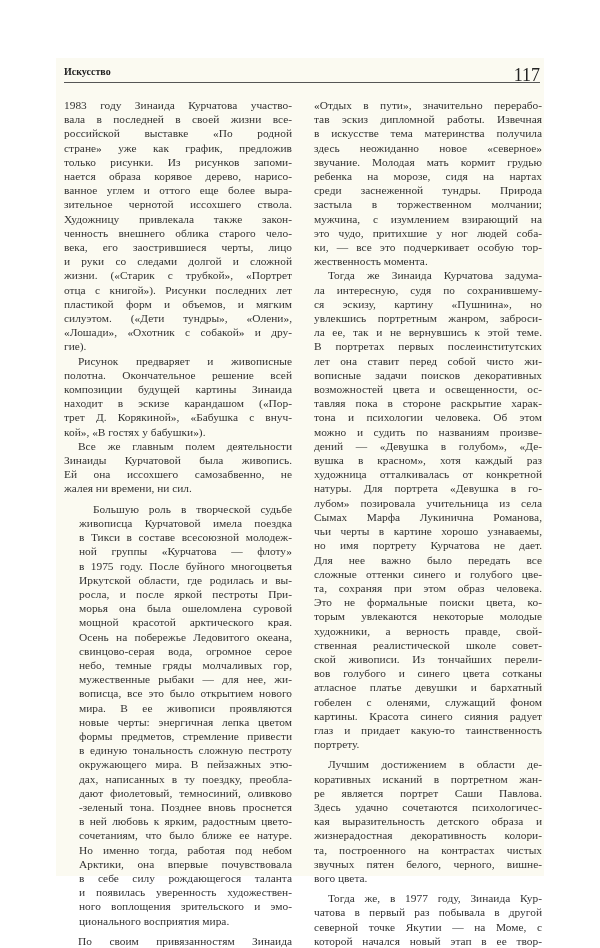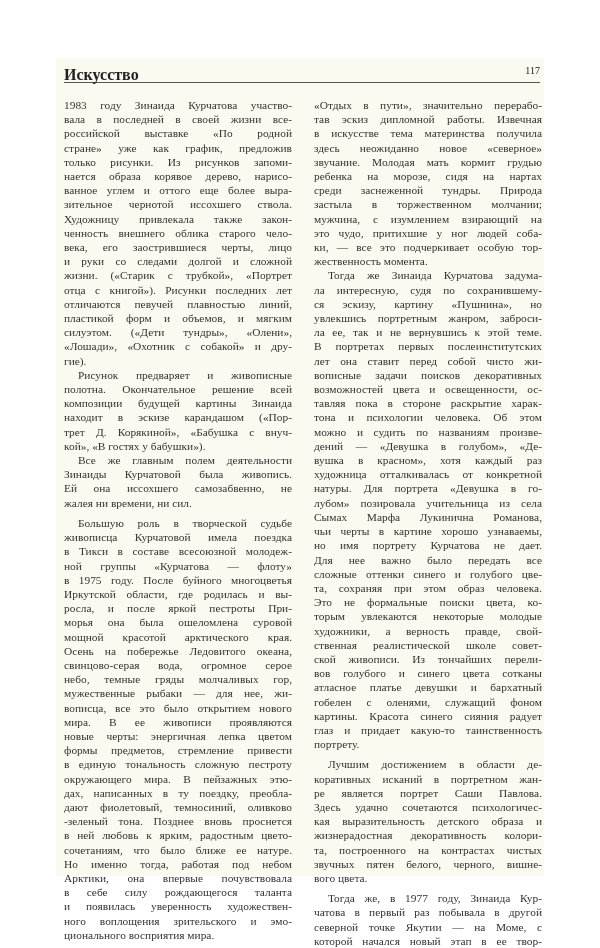--- a/index.html
+++ b/index.html
@@ -9,24 +9,24 @@
   }
   .page {
     position: absolute; left: 56px; top: 58px; width: 488px; height: 818px;
     background: #fbfaf1;
   }
   .header {
     position: absolute; left: 64px; top: 64px; width: 476px; height: 18px;
     border-bottom: 1.4px solid #555;
   }
   .header .section {
-    position: absolute; left: 0; top: 2px; font-size: 16px; font-weight: bold; color: #222;
+    position: absolute; left: 0; top: 2px; font-size: 10px; font-weight: bold; color: #222;
   }
   .header .pageno {
-    position: absolute; right: 0; top: 1px; font-size: 10px; color: #222;
+    position: absolute; right: 0; top: 1px; font-size: 18px; color: #222;
   }
   .col {
     position: absolute; top: 98px; width: 228px;
     font-size: 11.4px; line-height: 14.2px; text-align: justify; color: #333;
   }
   .col.left { left: 64px; }
   .col.right { left: 314px; }
   .col p { margin: 0; text-indent: 0; }
   .col p.ind { text-indent: 14px; }
   .col p.gap { margin-top: 6px; }
@@ -52,41 +52,40 @@
       <span class="line">только рисунки. Из рисунков запоми-</span>
       <span class="line">нается образа корявое дерево, нарисо-</span>
       <span class="line">ванное углем и оттого еще более выра-</span>
       <span class="line">зительное чернотой иссохшего ствола.</span>
       <span class="line">Художницу привлекала также закон-</span>
       <span class="line">ченность внешнего облика старого чело-</span>
       <span class="line">века, его заострившиеся черты, лицо</span>
       <span class="line">и руки со следами долгой и сложной</span>
       <span class="line">жизни. («Старик с трубкой», «Портрет</span>
       <span class="line">отца с книгой»). Рисунки последних лет</span>
-      <span class="line">отличаются певучей плавностью линий,</span>
       <span class="line">пластикой форм и объемов, и мягким</span>
       <span class="line">силуэтом. («Дети тундры», «Олени»,</span>
       <span class="line">«Лошади», «Охотник с собакой» и дру-</span>
       <span class="line last">гие).</span>
     </p>
     <p class="ind" style="text-indent: 0px;">
       <span class="line" style="padding-left: 14px;">Рисунок предваряет и живописные</span>
       <span class="line">полотна. Окончательное решение всей</span>
       <span class="line">композиции будущей картины Зинаида</span>
       <span class="line">находит в эскизе карандашом («Пор-</span>
       <span class="line">трет Д. Корякиной», «Бабушка с внуч-</span>
       <span class="line last">кой», «В гостях у бабушки»).</span>
     </p>
     <p class="ind" style="text-indent: 0px;">
       <span class="line" style="padding-left: 14px;">Все же главным полем деятельности</span>
       <span class="line">Зинаиды Курчатовой была живопись.</span>
       <span class="line">Ей она иссохшего самозабвенно, не</span>
       <span class="line last">жалея ни времени, ни сил.</span>
     </p>
-    <p class="ind gap" style="text-indent: 0px;">
+    <p class="ind gap" style="text-indent: 0px; margin-left: 15px;">
       <span class="line" style="padding-left: 14px;">Большую роль в творческой судьбе</span>
       <span class="line">живописца Курчатовой имела поездка</span>
       <span class="line">в Тикси в составе всесоюзной молодеж-</span>
       <span class="line">ной группы «Курчатова — флоту»</span>
       <span class="line">в 1975 году. После буйного многоцветья</span>
       <span class="line">Иркутской области, где родилась и вы-</span>
       <span class="line">росла, и после яркой пестроты При-</span>
       <span class="line">морья она была ошеломлена суровой</span>
       <span class="line">мощной красотой арктического края.</span>
       <span class="line">Осень на побережье Ледовитого океана,</span>

